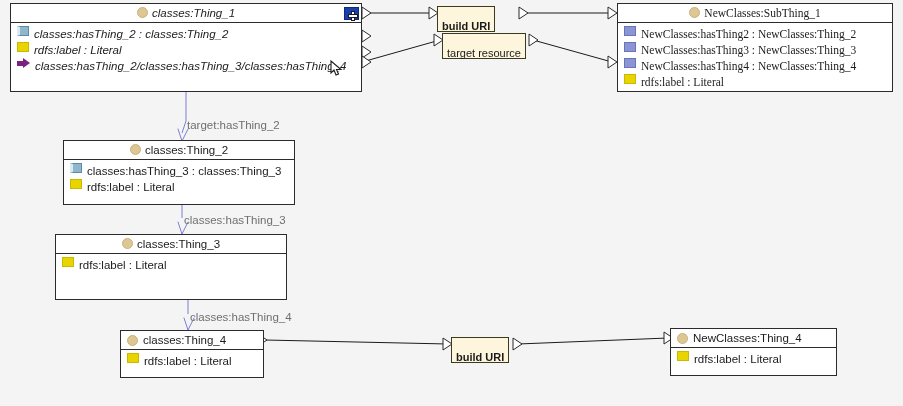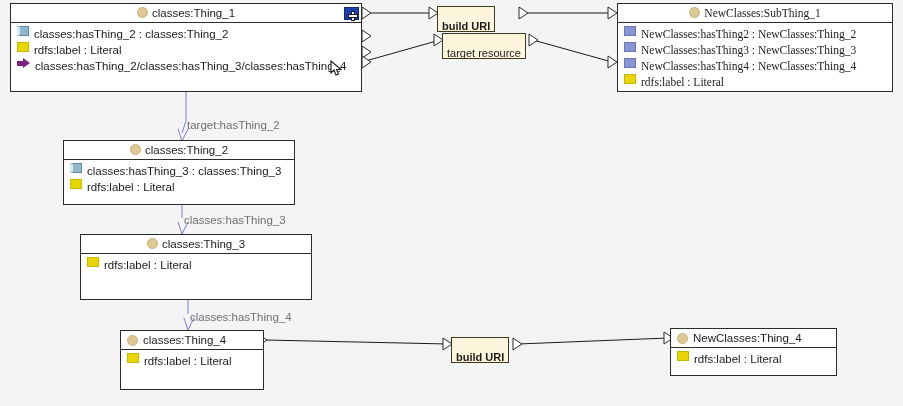--- a/index.html
+++ b/index.html
@@ -247,21 +247,21 @@
 
       <polygon points="258,334 267,340 258,346"></polygon>
 
       <polygon points="443,338 452,344 443,350"></polygon>
       <polygon points="513,338 522,344 513,350"></polygon>
 
       <polygon points="664,332 673,338 664,344"></polygon>
     </g>
   </svg>
 
-  <div class="node" style="left:10px; top:3px; width:352px; height:89px;">
+  <div class="node" style="left:10px; top:3px; width:352px; height:89px;font-style:italic;">
     <div class="node-title">
       <span class="title-dot"></span><span>classes:Thing_1</span>
       <span class="add-badge"></span>
     </div>
     <div class="node-body">
       <div class="prop">
         <span class="sw objprop"></span>
         <span class="prop-text">classes:hasThing_2 : classes:Thing_2</span>
       </div>
       <div class="prop">
@@ -308,33 +308,33 @@
         <span class="sw objprop"></span>
         <span class="prop-text">classes:hasThing_3 : classes:Thing_3</span>
       </div>
       <div class="prop">
         <span class="sw datatype"></span>
         <span class="prop-text">rdfs:label : Literal</span>
       </div>
     </div>
   </div>
 
-  <div class="node" style="left:80px; top:234px; width:232px; height:66px;">
+  <div class="node" style="left:55px; top:234px; width:232px; height:66px;">
     <div class="node-title">
       <span class="title-dot"></span><span>classes:Thing_3</span>
     </div>
     <div class="node-body">
       <div class="prop">
         <span class="sw datatype"></span>
         <span class="prop-text">rdfs:label : Literal</span>
       </div>
     </div>
   </div>
 
-  <div class="node" style="left:120px; top:330px; width:144px; height:60px;">
+  <div class="node" style="left:120px; top:330px; width:144px; height:48px;">
     <div class="node-title left">
       <span class="title-dot"></span><span>classes:Thing_4</span>
     </div>
     <div class="node-body">
       <div class="prop">
         <span class="sw datatype"></span>
         <span class="prop-text">rdfs:label : Literal</span>
       </div>
     </div>
   </div>

